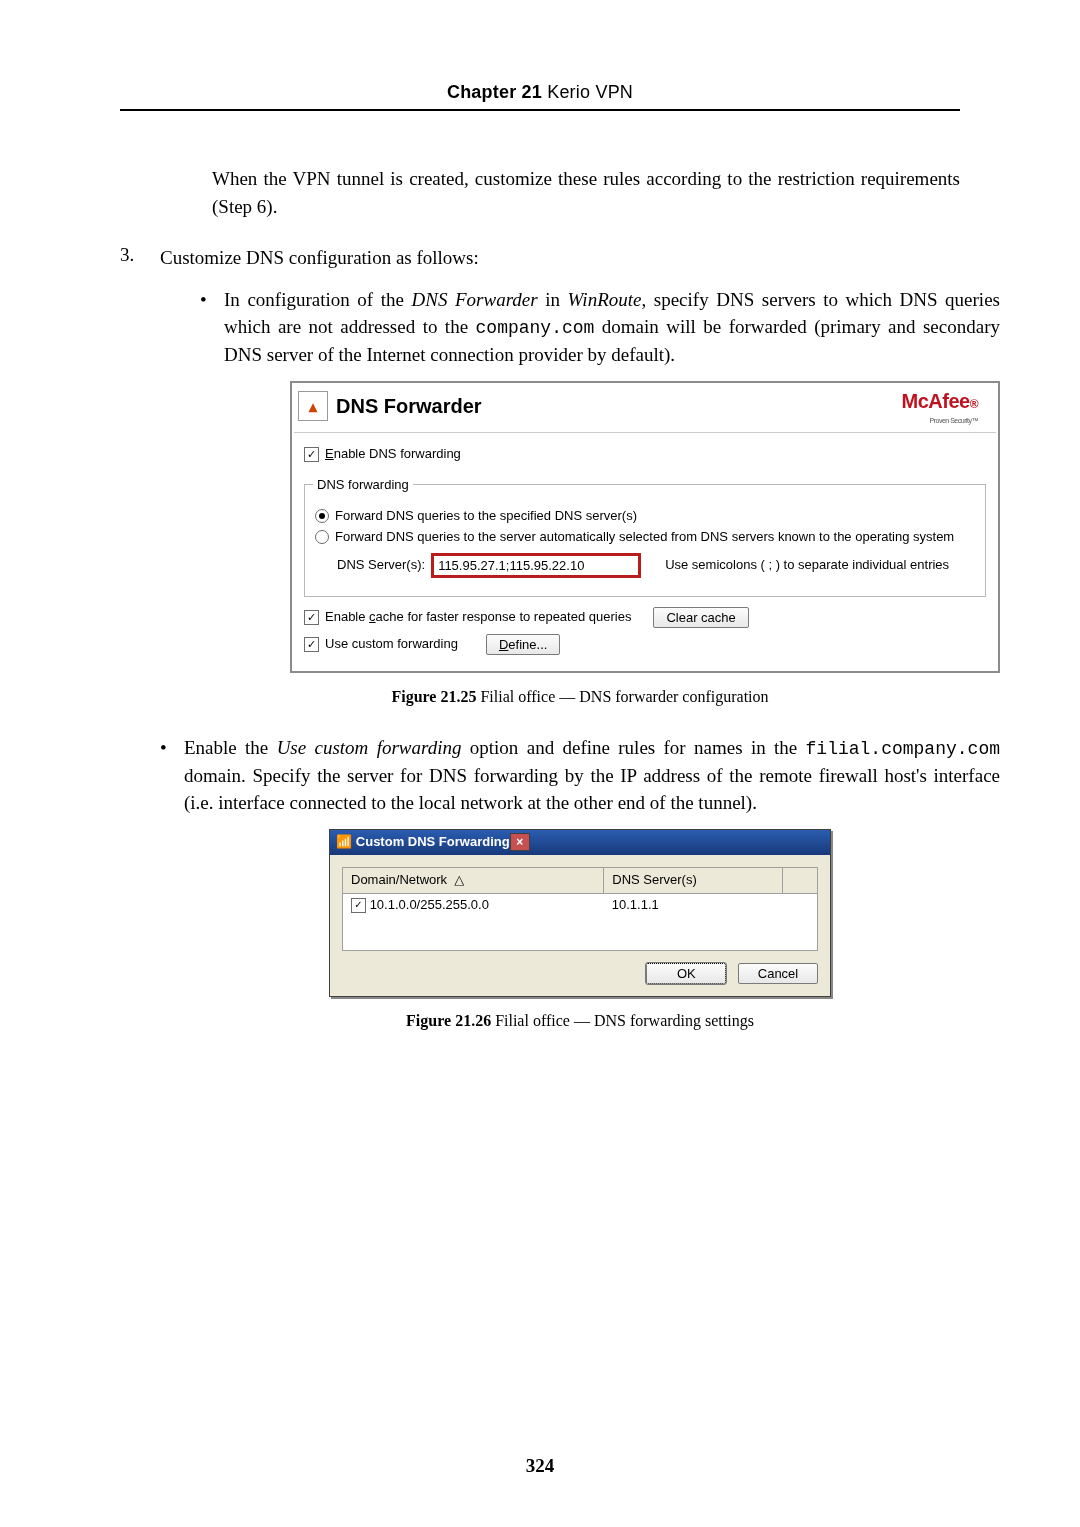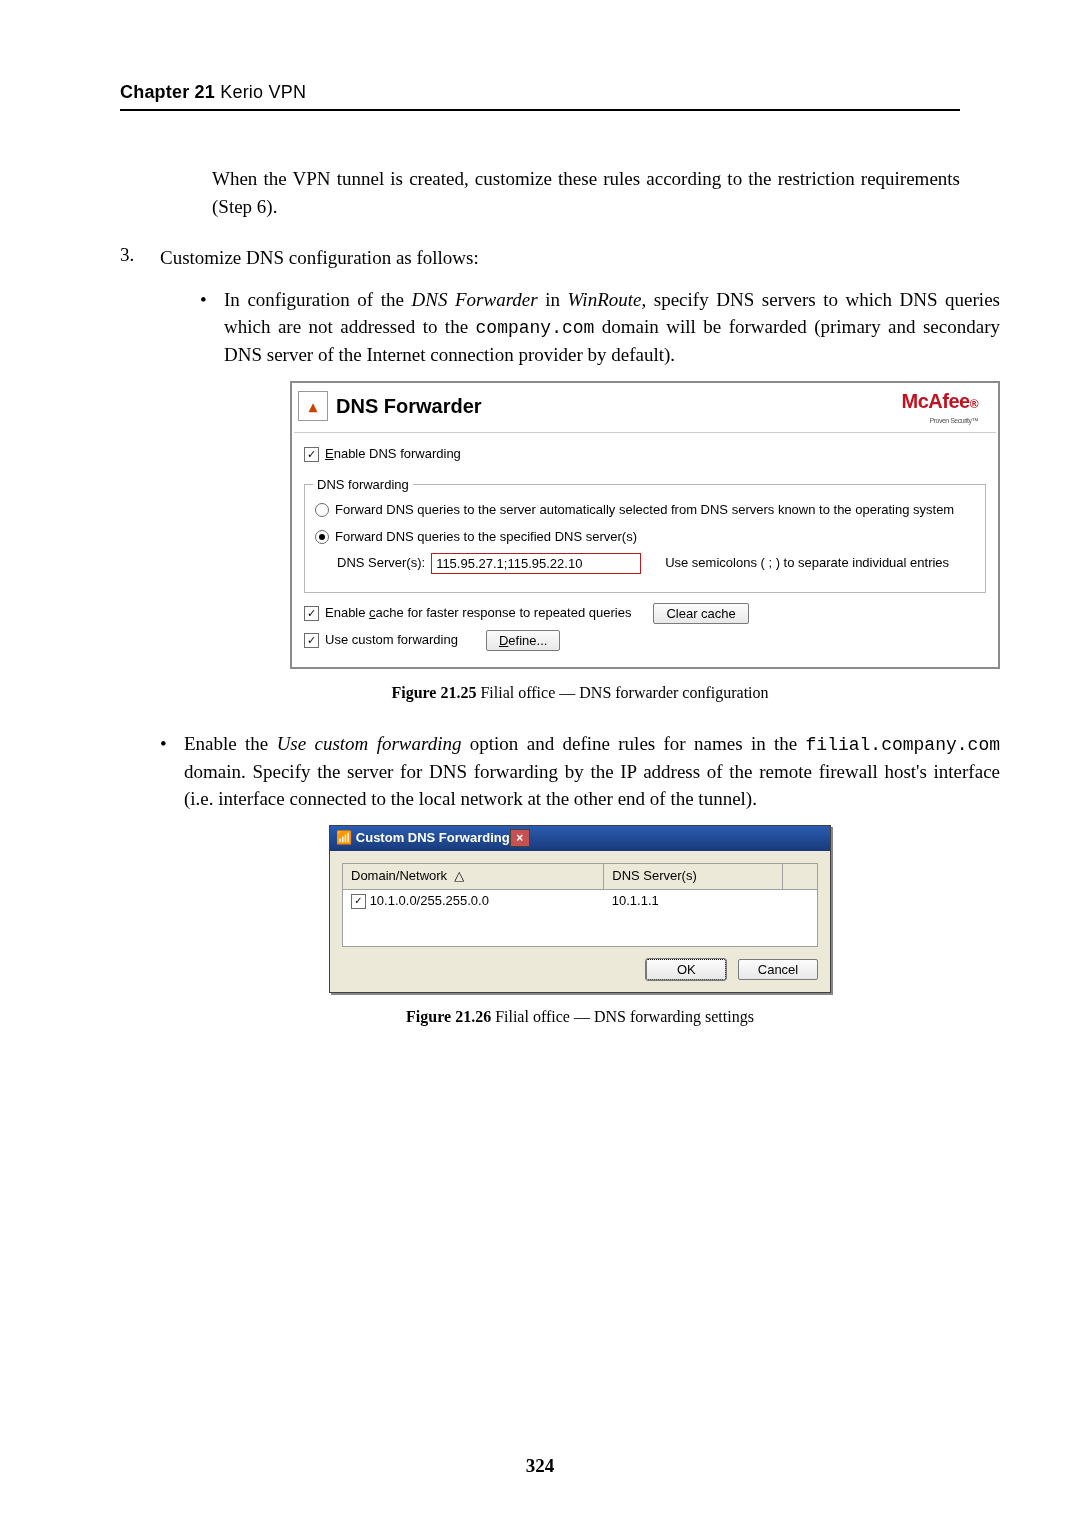--- a/index.html
+++ b/index.html
@@ -17,20 +17,21 @@
     position: relative;
     padding: 82px 120px 0 120px;
     box-sizing: border-box;
   }
   .chapter-header {
     font-family: 'Lucida Sans', 'Trebuchet MS', Verdana, sans-serif;
     font-size: 18px;
     font-weight: bold;
     letter-spacing: 0.2px;
     margin-bottom: 6px;
+    text-align: center;
   }
   .chapter-rule {
     border: none;
     border-top: 2px solid #000;
     margin: 0 0 54px 0;
   }
   .body-text {
     font-size: 19px;
     line-height: 1.45;
   }
@@ -134,21 +135,21 @@
     margin-top:20px;
     padding:14px 6px 12px 10px;
     position:relative;
   }
   .groupbox-legend {
     position:absolute; top:-9px; left:8px;
     background:#fff; padding:0 4px; font-size:13px;
   }
   .dns-row { margin:6px 0 6px 22px; display:flex; align-items:center; gap:6px; }
   .dns-input {
-    border:1px solid #b91c1c; padding:2px 4px; font-family:Tahoma,sans-serif;
+    border:3px solid #b91c1c; padding:2px 4px; font-family:Tahoma,sans-serif;
     font-size:13px; background:#fff; width:210px; box-sizing:border-box;
   }
   .win-btn {
     border:1px solid #7a7a7a;
     background:linear-gradient(#fcfcfc,#e8e8e8);
     padding:2px 12px; font-family:Tahoma,sans-serif; font-size:13px;
     border-radius:2px;
   }
 
   .caption {
@@ -260,29 +261,29 @@
           </div>
         </div>
         <hr>
         <div class="fig1-body">
           <div class="cb-row">
             <span class="win-check">✓</span>
             <span><u>E</u>nable DNS forwarding</span>
           </div>
           <div class="groupbox">
             <div class="groupbox-legend">DNS forwarding</div>
-            <div class="cb-row">
-              <span class="win-radio"></span>
-              <span>Forward DNS queries to the server automatically selected from DNS servers known to the operating system</span>
-            </div>
             <div class="cb-row" style="margin-top:8px;">
               <span class="win-radio">
                   <span class="dot"></span>
                 </span>
               <span>Forward DNS queries to the specified DNS server(s)</span>
+            </div>
+            <div class="cb-row">
+              <span class="win-radio"></span>
+              <span>Forward DNS queries to the server automatically selected from DNS servers known to the operating system</span>
             </div>
             <div class="dns-row">
               <span>DNS Server(s):</span>
               <input class="dns-input" value="115.95.27.1;115.95.22.10" style="">
               <span style="margin-left:18px;">Use semicolons ( ; ) to separate individual entries</span>
             </div>
           </div>
           <div class="cb-row" style="margin-top:10px;">
             <span class="win-check">✓</span>
             <span>Enable <u>c</u>ache for faster response to repeated queries</span>

